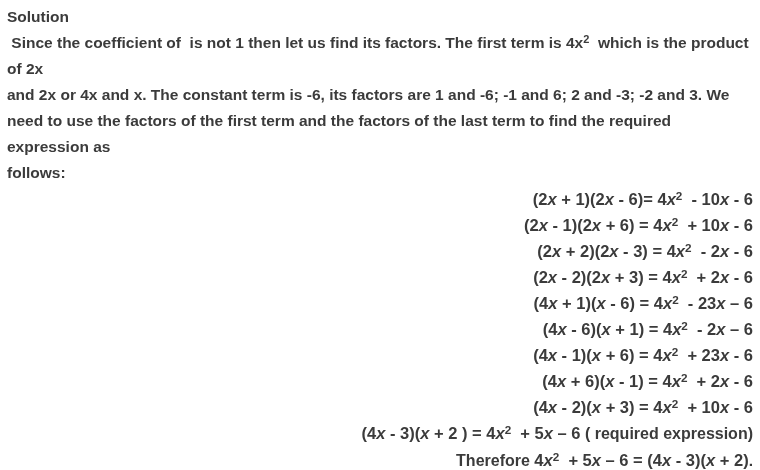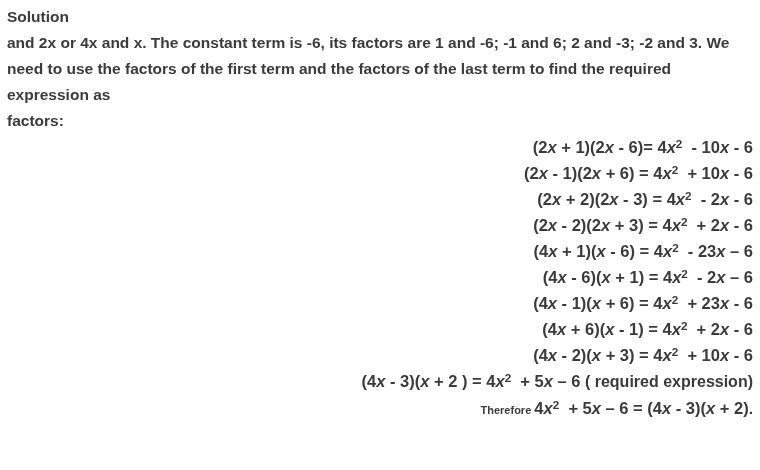--- a/index.html
+++ b/index.html
@@ -41,30 +41,31 @@
     position: relative;
     top: -0.45em;
   }
 </style>
 </head>
 <body>
 
 <div class="page">
   <div class="line title-line">Solution</div>
   <div>
+      <div class="line para-line"> Since the coefficient of  is not 1 then let us find its factors. The first term is 4x<sup>2</sup>  which is the product of 2x</div>
       <div class="line para-line">and 2x or 4x and x. The constant term is -6, its factors are 1 and -6; -1 and 6; 2 and -3; -2 and 3. We</div>
       <div class="line para-line">need to use the factors of the first term and the factors of the last term to find the required expression as</div>
-      <div class="line para-line">factors:</div>
+      <div class="line para-line">follows:</div>
     </div>
   <div>
       <div class="line eq-line"><span>(2<i>x</i> + 1)(2<i>x</i> - 6)= 4<i>x</i><sup>2</sup>  - 10<i>x</i> - 6</span></div>
       <div class="line eq-line"><span>(2<i>x</i> - 1)(2<i>x</i> + 6) = 4<i>x</i><sup>2</sup>  + 10<i>x</i> - 6</span></div>
       <div class="line eq-line"><span>(2<i>x</i> + 2)(2<i>x</i> - 3) = 4<i>x</i><sup>2</sup>  - 2<i>x</i> - 6</span></div>
       <div class="line eq-line"><span>(2<i>x</i> - 2)(2<i>x</i> + 3) = 4<i>x</i><sup>2</sup>  + 2<i>x</i> - 6</span></div>
       <div class="line eq-line"><span>(4<i>x</i> + 1)(<i>x</i> - 6) = 4<i>x</i><sup>2</sup>  - 23<i>x</i> – 6</span></div>
       <div class="line eq-line"><span>(4<i>x</i> - 6)(<i>x</i> + 1) = 4<i>x</i><sup>2</sup>  - 2<i>x</i> – 6</span></div>
       <div class="line eq-line"><span>(4<i>x</i> - 1)(<i>x</i> + 6) = 4<i>x</i><sup>2</sup>  + 23<i>x</i> - 6</span></div>
       <div class="line eq-line"><span>(4<i>x</i> + 6)(<i>x</i> - 1) = 4<i>x</i><sup>2</sup>  + 2<i>x</i> - 6</span></div>
       <div class="line eq-line"><span>(4<i>x</i> - 2)(<i>x</i> + 3) = 4<i>x</i><sup>2</sup>  + 10<i>x</i> - 6</span></div>
       <div class="line eq-line"><span>(4<i>x</i> - 3)(<i>x</i> + 2 ) = 4<i>x</i><sup>2</sup>  + 5<i>x</i> – 6</span><span style="font-size: 16px;"> ( required expression)</span></div>
-      <div class="line eq-line"><span style="font-size: 11px;">Therefore </span><span>4<i>x</i><sup>2</sup>  + 5<i>x</i> – 6 = (4<i>x</i> - 3)(<i>x</i> + 2)</span><span style="font-size: 15.5px;">.</span></div>
+      <div class="line eq-line"><span style="font-size: 16px;">Therefore </span><span>4<i>x</i><sup>2</sup>  + 5<i>x</i> – 6 = (4<i>x</i> - 3)(<i>x</i> + 2)</span><span style="font-size: 15.5px;">.</span></div>
     </div>
 </div>
 
 </body></html>

